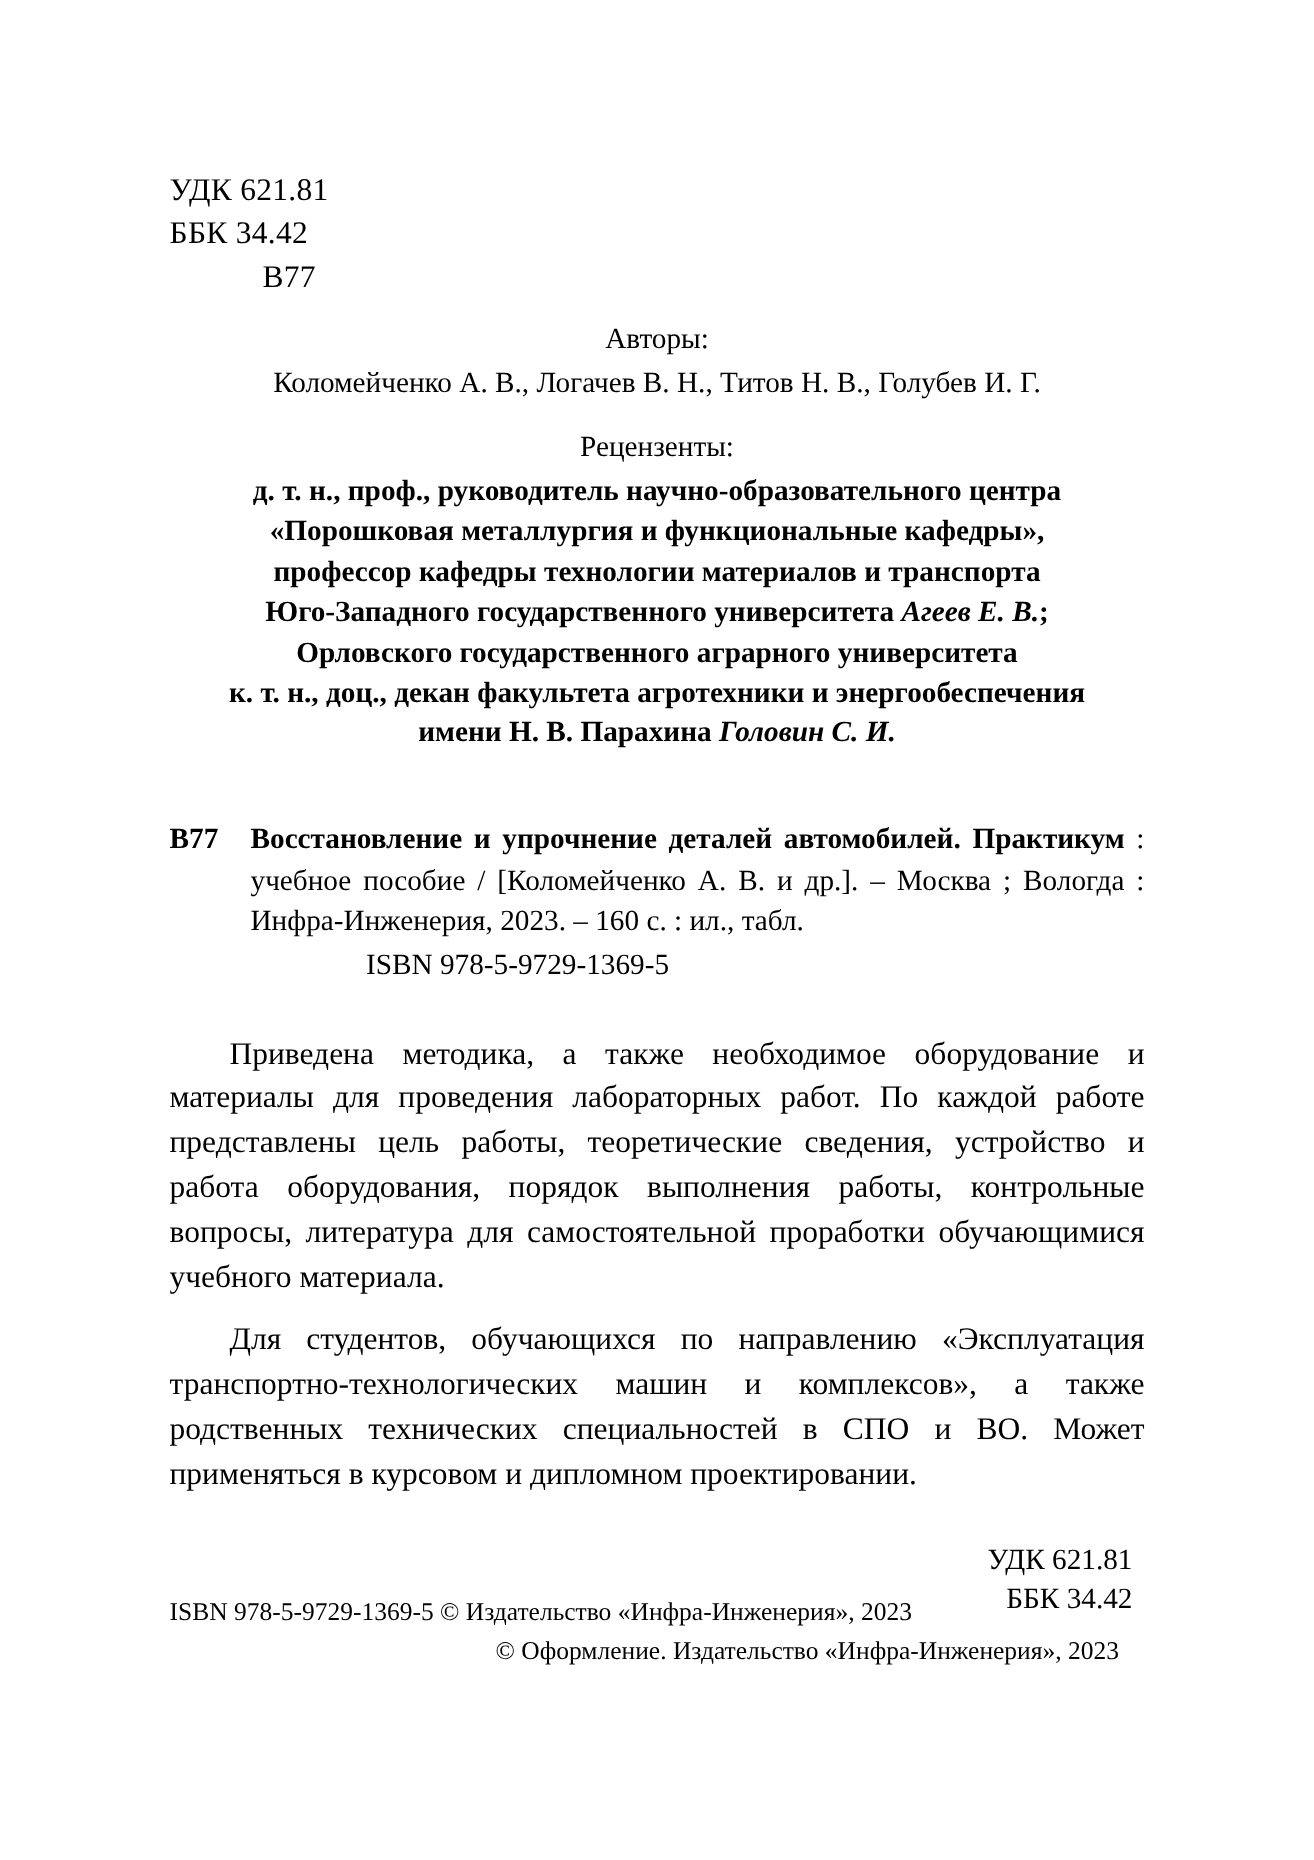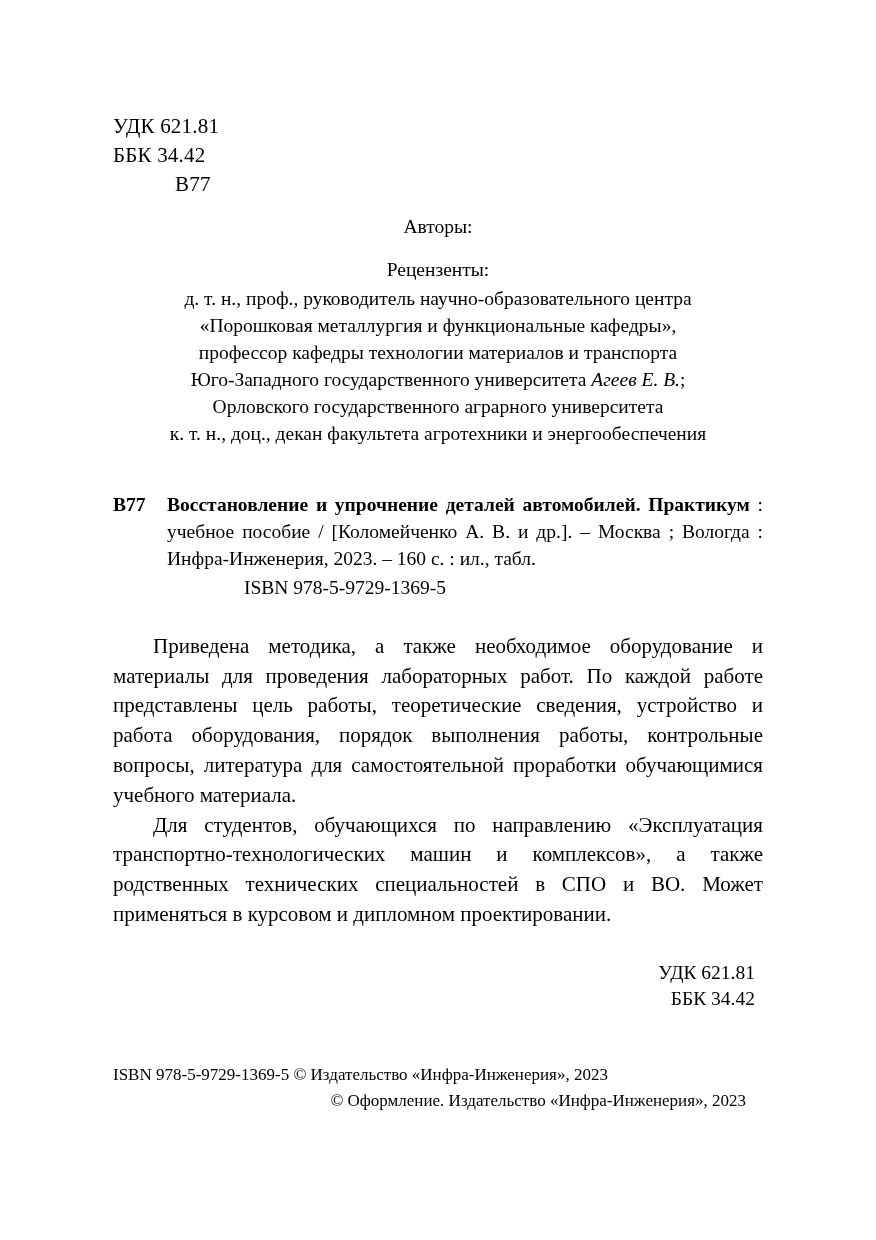--- a/index.html
+++ b/index.html
@@ -47,21 +47,21 @@
   }
   .label-italic {
     display: block;
     margin-top: 16px;
     margin-bottom: 2px;
   }
   .authors-names {
     display: block;
     margin-bottom: 4px;
   }
-  .rev-line { display: block; }
+  .rev-line { display: block; font-weight: bold; }
   .rev-line i { font-style: italic; margin-top: 48px; }
 
   
   .biblio {
     margin-top: 43px;
     font-size: 19.5px;
     line-height: 1.40;
     text-align: justify;
     position: relative;
     padding-left: 0;
@@ -91,21 +91,21 @@
     margin-top: 30px;
     font-size: 21px;
     line-height: 1.42;
     text-align: justify;
   }
   .annotation p {
     margin: 0;
     text-indent: 40px;
     text-align: justify;
   }
-  .annotation p + p { margin-top: 0; }
+  .annotation p + p { margin-top: 12px; }
 
   
   .codes-right {
     margin-top: 30px;
     text-align: right;
     font-size: 19.5px;
     line-height: 1.36;
     padding-right: 8px;
   }
   .codes-right span { display: block; }
@@ -129,28 +129,30 @@
   <div class="content">
 
     <div class="codes">
       <span class="code-line">УДК 621.81</span>
       <span class="code-line">ББК 34.42</span>
       <span class="code-indent">В77</span>
     </div>
 
     <div class="centered-block">
       <span class="label-italic">Авторы:</span>
+      <span class="authors-names">Коломейченко А. В., Логачев В. Н., Титов Н. В., Голубев И. Г.</span>
 
       <span class="label-italic">Рецензенты:</span>
       <span class="rev-line">д. т. н., проф., руководитель научно-образовательного центра</span>
       <span class="rev-line">«Порошковая металлургия и функциональные кафедры»,</span>
       <span class="rev-line">профессор кафедры технологии материалов и транспорта</span>
       <span class="rev-line"><span>Юго-Западного государственного университета </span><i>Агеев Е. В.</i><span>;</span></span>
       <span class="rev-line">Орловского государственного аграрного университета</span>
       <span class="rev-line">к. т. н., доц., декан факультета агротехники и энергообеспечения</span>
+      <span class="rev-line"><span>имени Н. В. Парахина </span><i>Головин С. И.</i></span>
     </div>
 
     <div class="biblio">
       <span class="sig">В77</span>
       <div class="biblio-body"><b>Восстановление и упрочнение деталей автомобилей. Практикум</b><span> : учебное пособие / [Коломейченко А. В. и др.]. – Москва ; Вологда : Инфра-Инженерия, 2023. – 160 с. : ил., табл.</span></div>
       <span class="isbn-line">ISBN 978-5-9729-1369-5</span>
     </div>
 
     <div class="annotation">
       <p>Приведена методика, а также необходимое оборудование и материалы для проведения лабораторных работ. По каждой работе представлены цель работы, теоретические сведения, устройство и работа оборудования, порядок выполнения работы, контрольные вопросы, литература для самостоятельной проработки обучающимися учебного материала.</p>

